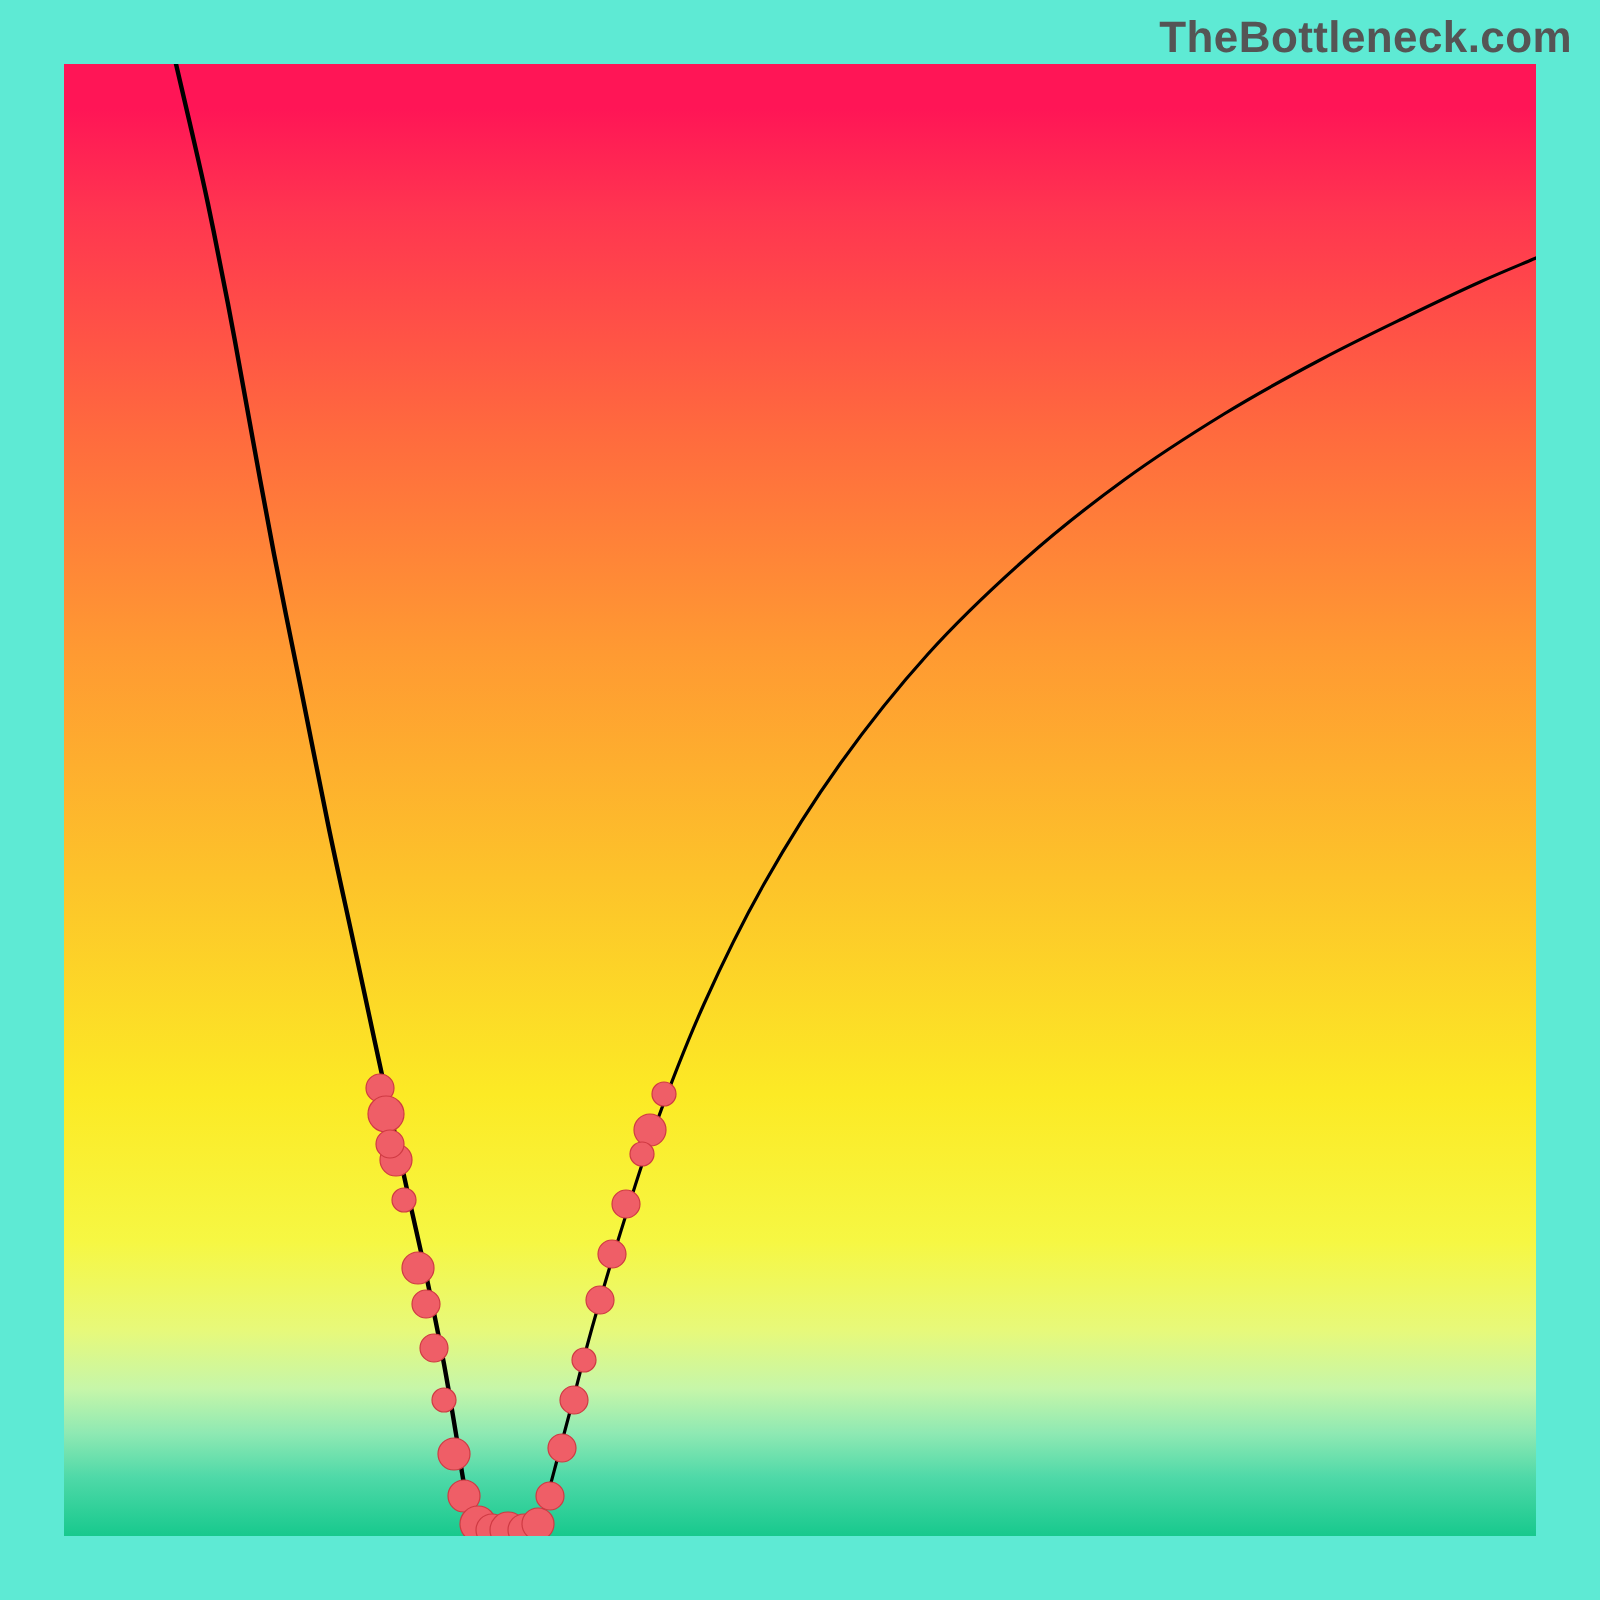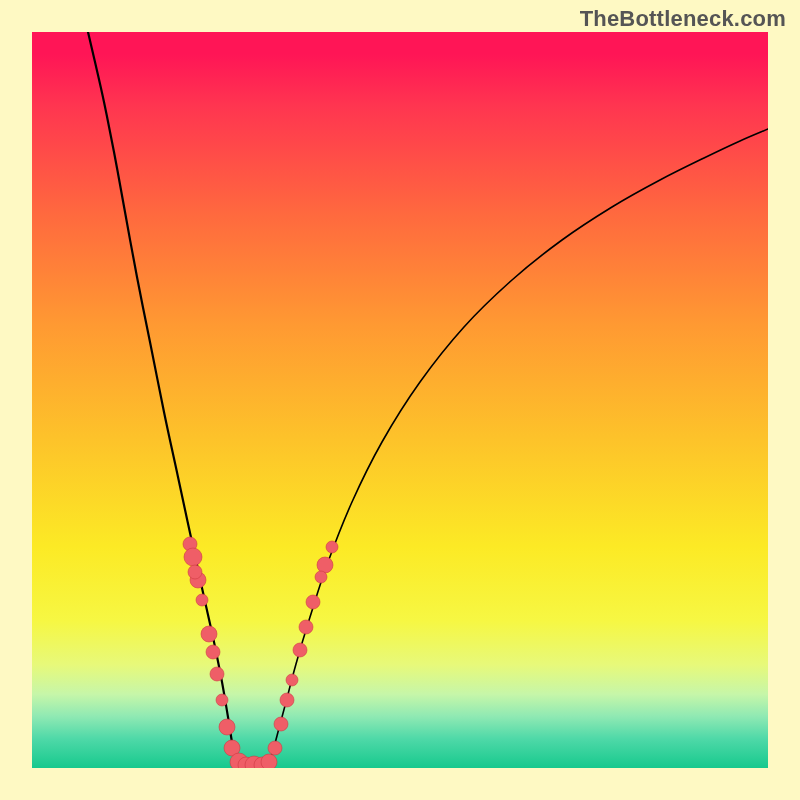--- a/index.html
+++ b/index.html
@@ -8,21 +8,21 @@
     width: 800px;
     height: 800px;
     background: #000;
     font-family: Arial, Helvetica, sans-serif;
     overflow: hidden;
   }
   .stage {
     position: relative;
     width: 800px;
     height: 800px;
-    background: #fef9c3;
+    background: #5eead4;
   }
   .watermark {
     position: absolute;
     top: 6px;
     right: 14px;
     color: #555;
     font-size: 22px;
     font-weight: 600;
     letter-spacing: 0.2px;
     z-index: 50;

